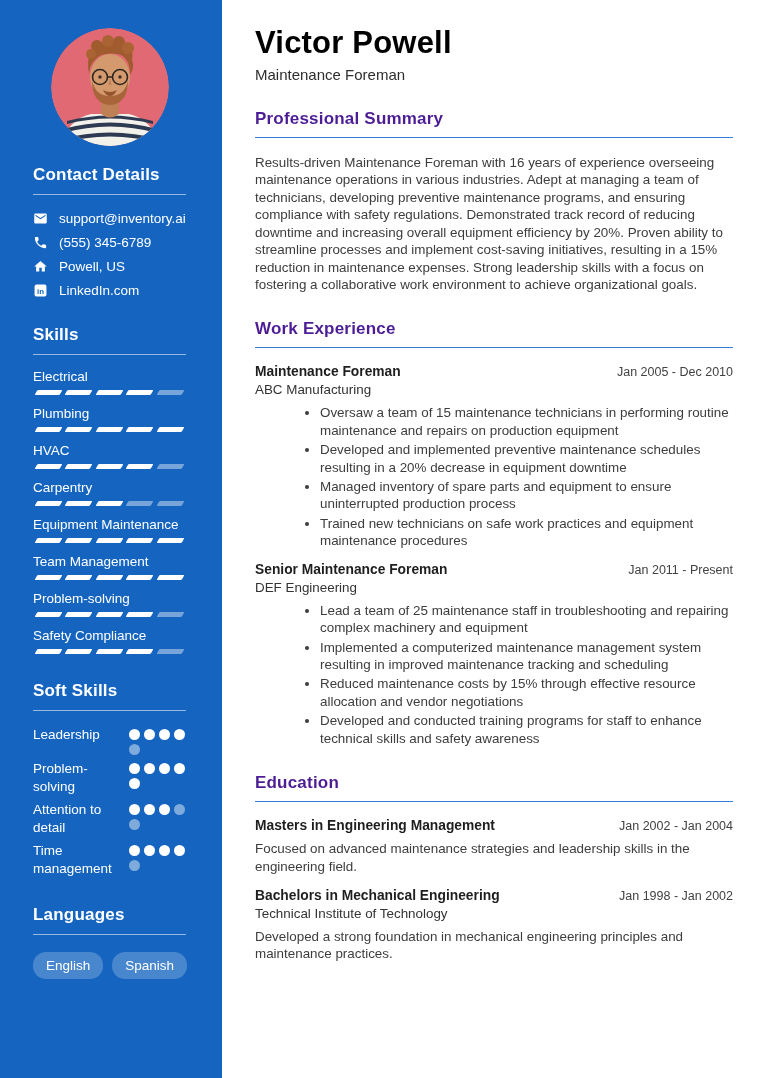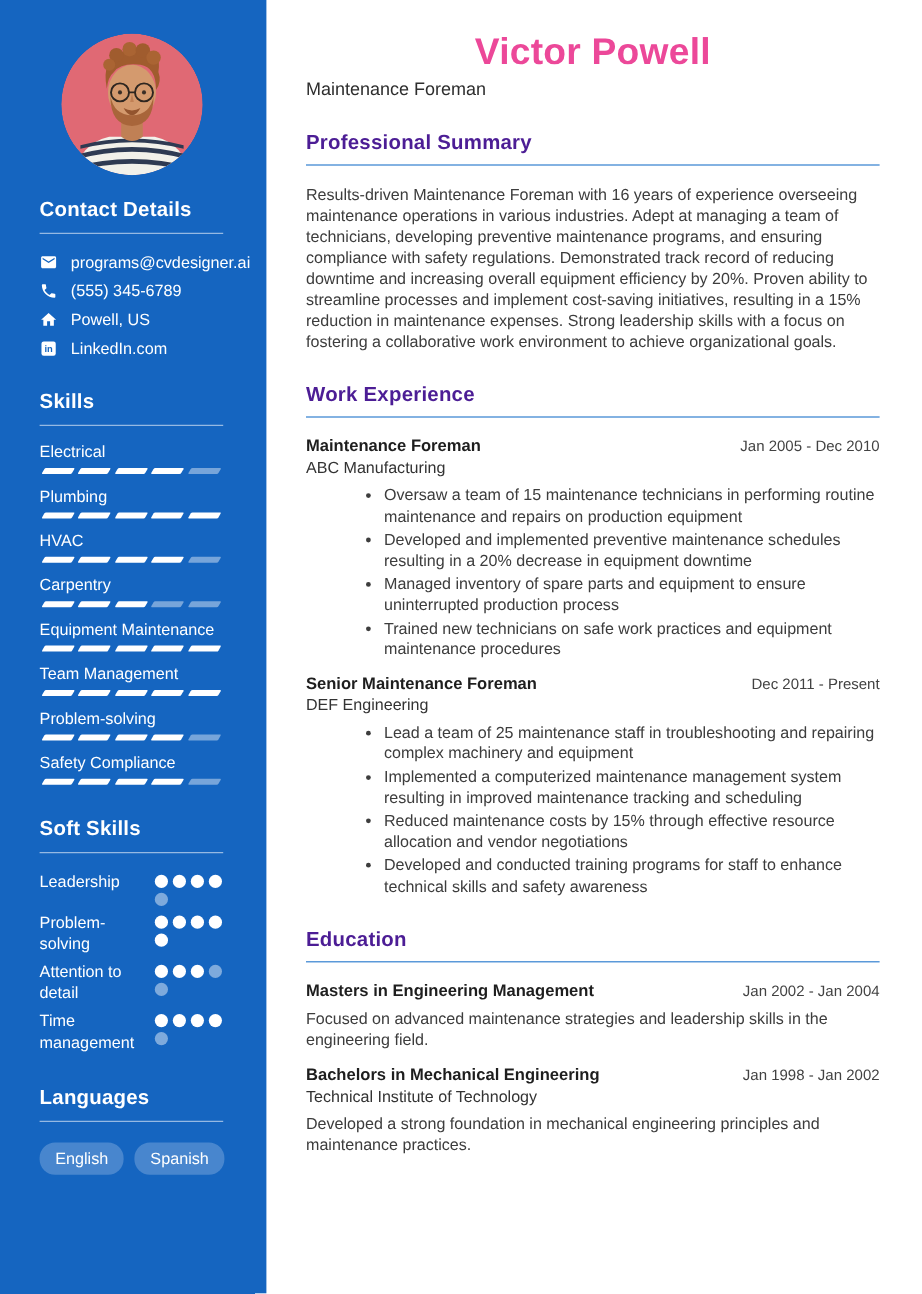--- a/index.html
+++ b/index.html
@@ -47,21 +47,21 @@
   .dot.on { background:#ffffff; }
 
   .lang-list { margin-top:17px; display:flex; gap:9px; }
   .pill {
     background:rgba(255,255,255,.22); border-radius:13px;
     padding:6px 13px; font-size:13.5px; color:#fff;
   }
 
   
   .main { flex:1; padding:25px 35px 0 33px; color:#3d3d3d; }
-  .name { font-size:31px; font-weight:bold; color:#ec4899; letter-spacing:.2px;text-align:center; }
+  .name { font-size:31px; font-weight:bold; color:#000000; letter-spacing:.2px; }
   .job-title { font-size:15px; color:#2e2e2e; margin-top:5px; }
 
   .section-h2 {
     color:#4c1d95; font-size:17px; font-weight:bold; letter-spacing:.2px;
     margin-top:26px; padding-bottom:8px; margin-bottom:16px;
     border-bottom:1px solid #3380d0;
   }
   .summary-text { font-size:13.4px; line-height:1.3; color:#3d3d3d; }
 
   .job { margin-bottom:7px; }
@@ -125,21 +125,21 @@
     </div>
 
     <h2 class="side-h2 first">Contact Details</h2>
     <ul class="contact-list" id="contact-list">
         <li class="contact-item">
           <span class="cicon">
             <svg viewBox="0 0 24 24">
               <path fill="currentColor" d="M20 4H4c-1.1 0-1.99.9-1.99 2L2 18c0 1.1.9 2 2 2h16c1.1 0 2-.9 2-2V6c0-1.1-.9-2-2-2zm0 4-8 5-8-5V6l8 5 8-5v2z"></path>
             </svg>
           </span>
-          <span>programs@cvdesigner.ai</span>
+          <span>support@inventory.ai</span>
         </li>
         <li class="contact-item">
           <span class="cicon">
             <svg viewBox="0 0 24 24">
               <path fill="currentColor" d="M6.62 10.79c1.44 2.83 3.76 5.14 6.59 6.59l2.2-2.21c.27-.27.67-.36 1.02-.24 1.12.37 2.33.57 3.57.57.55 0 1 .45 1 1V20c0 .55-.45 1-1 1-9.39 0-17-7.61-17-17 0-.55.45-1 1-1h3.5c.55 0 1 .45 1 1 0 1.25.2 2.45.57 3.57.11.35.03.74-.25 1.02l-2.2 2.2z"></path>
             </svg>
           </span>
           <span>(555) 345-6789</span>
         </li>
         <li class="contact-item">
@@ -316,21 +316,21 @@
           <ul class="bullets">
             <li>Oversaw a team of 15 maintenance technicians in performing routine maintenance and repairs on production equipment</li>
             <li>Developed and implemented preventive maintenance schedules resulting in a 20% decrease in equipment downtime</li>
             <li>Managed inventory of spare parts and equipment to ensure uninterrupted production process</li>
             <li>Trained new technicians on safe work practices and equipment maintenance procedures</li>
           </ul>
         </div>
         <div class="job">
           <div class="job-head">
             <span class="role">Senior Maintenance Foreman</span>
-            <span class="dates">Dec 2011 - Present</span>
+            <span class="dates">Jan 2011 - Present</span>
           </div>
           <div class="company">DEF Engineering</div>
           <ul class="bullets">
             <li>Lead a team of 25 maintenance staff in troubleshooting and repairing complex machinery and equipment</li>
             <li>Implemented a computerized maintenance management system resulting in improved maintenance tracking and scheduling</li>
             <li>Reduced maintenance costs by 15% through effective resource allocation and vendor negotiations</li>
             <li>Developed and conducted training programs for staff to enhance technical skills and safety awareness</li>
           </ul>
         </div>
       </div>

